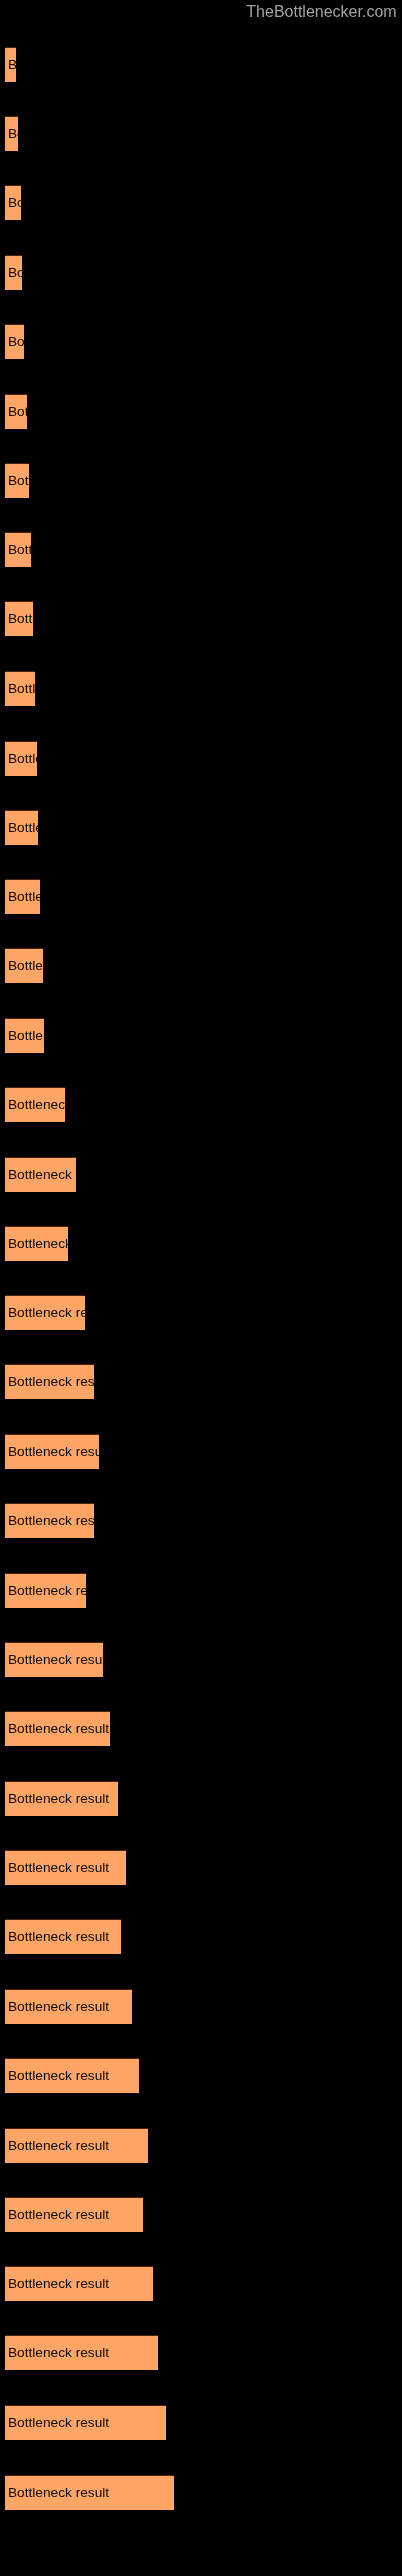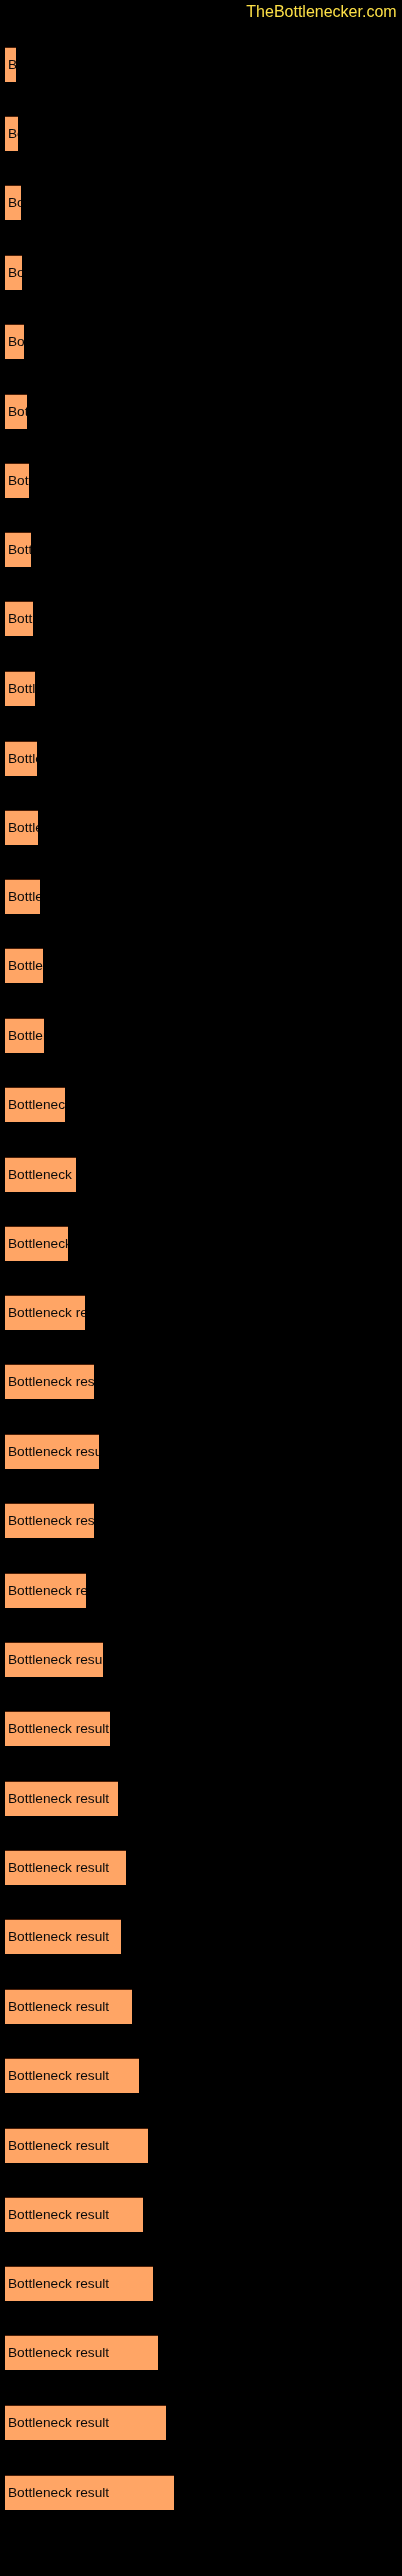--- a/index.html
+++ b/index.html
@@ -23,21 +23,21 @@
     height: 2576px;
     background: #000000;
   }
 
   #watermark {
     position: absolute;
     right: 6.4px;
     top: 1.6px;
     font-size: 16px;
     line-height: 19.3px;
-    color: #fde047;
+    color: #a3a3a3;
     letter-spacing: 0px;
     white-space: nowrap;
     user-select: none;
   }
 
   #bars-layer {
     position: absolute;
     left: 0;
     top: 0;
     width: 403px;

